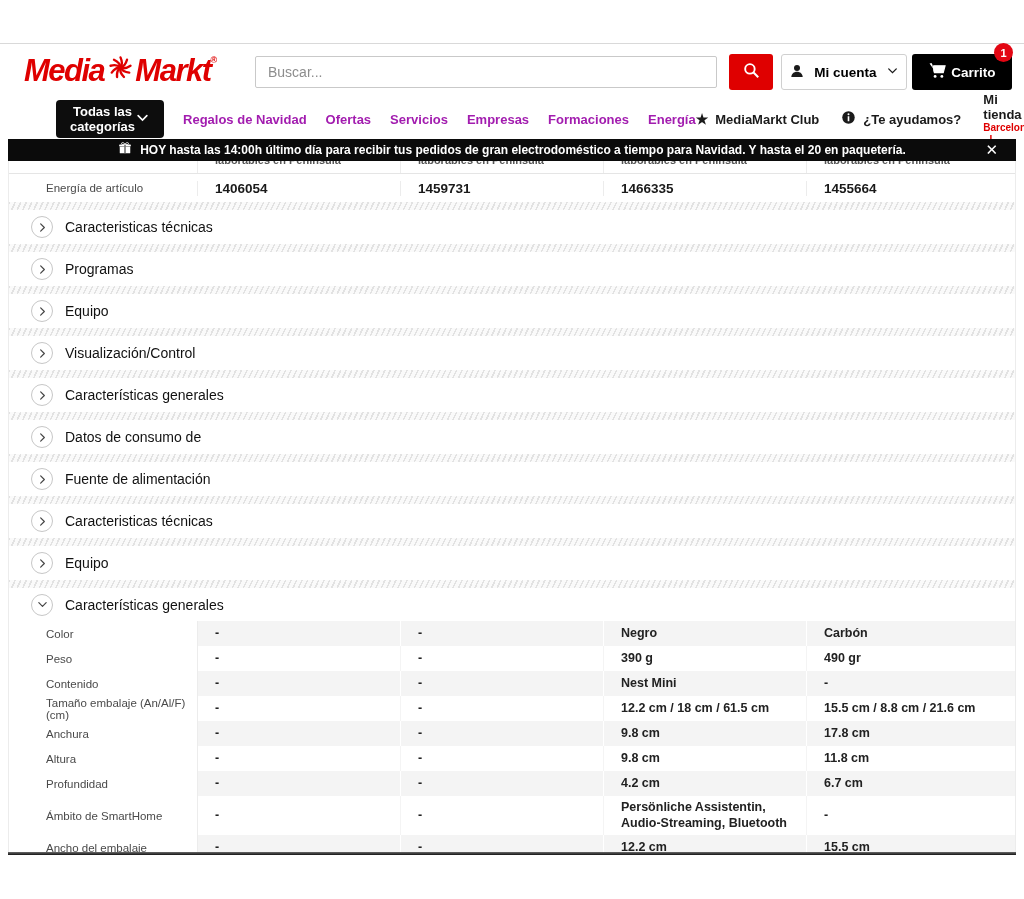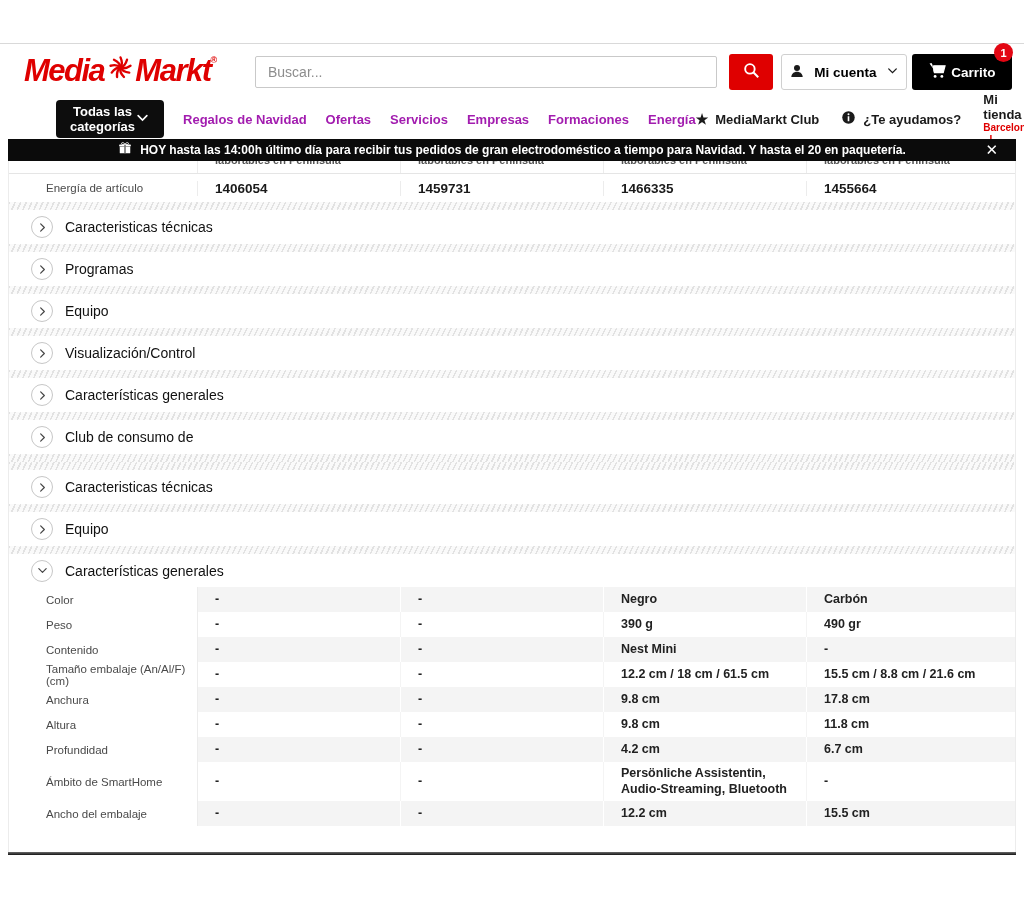--- a/index.html
+++ b/index.html
@@ -335,29 +335,43 @@
       </div>
       <div class="hatch"></div>
 
       <div class="row section-row">
         <div class="cell section-label-cell">
           <span class="sec-icon">
             <svg width="11" height="11" viewBox="0 0 24 24">
               <polyline points="8,4 16,12 8,20" fill="none" stroke="#444" stroke-width="2.6" stroke-linecap="round" stroke-linejoin="round"></polyline>
             </svg>
           </span>
-          <span class="section-title">Club de consumo de</span>
-        </div>
-        <div class="cell"></div>
-        <div class="cell"></div>
-        <div class="cell"></div>
-        <div class="cell"></div>
-      </div>
-      <div class="hatch"></div>
-
+          <span class="section-title">Datos de consumo de</span>
+        </div>
+        <div class="cell"></div>
+        <div class="cell"></div>
+        <div class="cell"></div>
+        <div class="cell"></div>
+      </div>
+      <div class="hatch"></div>
+
+      <div class="row section-row">
+        <div class="cell section-label-cell">
+          <span class="sec-icon">
+            <svg width="11" height="11" viewBox="0 0 24 24">
+              <polyline points="8,4 16,12 8,20" fill="none" stroke="#444" stroke-width="2.6" stroke-linecap="round" stroke-linejoin="round"></polyline>
+            </svg>
+          </span>
+          <span class="section-title">Fuente de alimentación</span>
+        </div>
+        <div class="cell"></div>
+        <div class="cell"></div>
+        <div class="cell"></div>
+        <div class="cell"></div>
+      </div>
       <div class="hatch"></div>
 
       <div class="row section-row">
         <div class="cell section-label-cell">
           <span class="sec-icon">
             <svg width="11" height="11" viewBox="0 0 24 24">
               <polyline points="8,4 16,12 8,20" fill="none" stroke="#444" stroke-width="2.6" stroke-linecap="round" stroke-linejoin="round"></polyline>
             </svg>
           </span>
           <span class="section-title">Caracteristicas técnicas</span>

